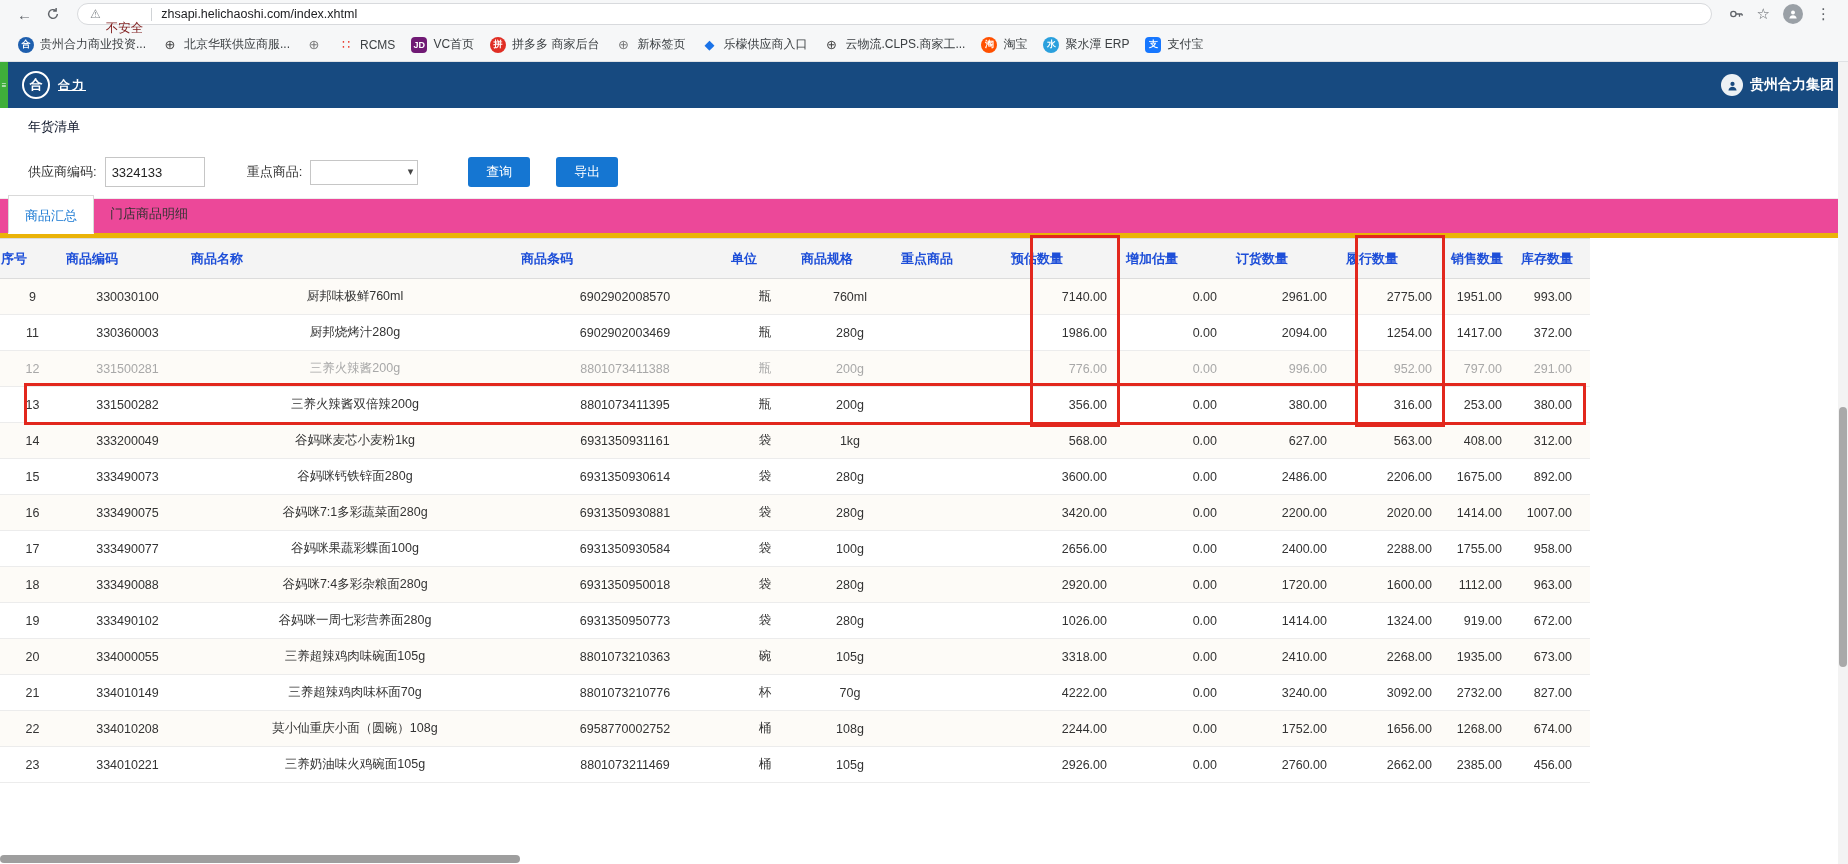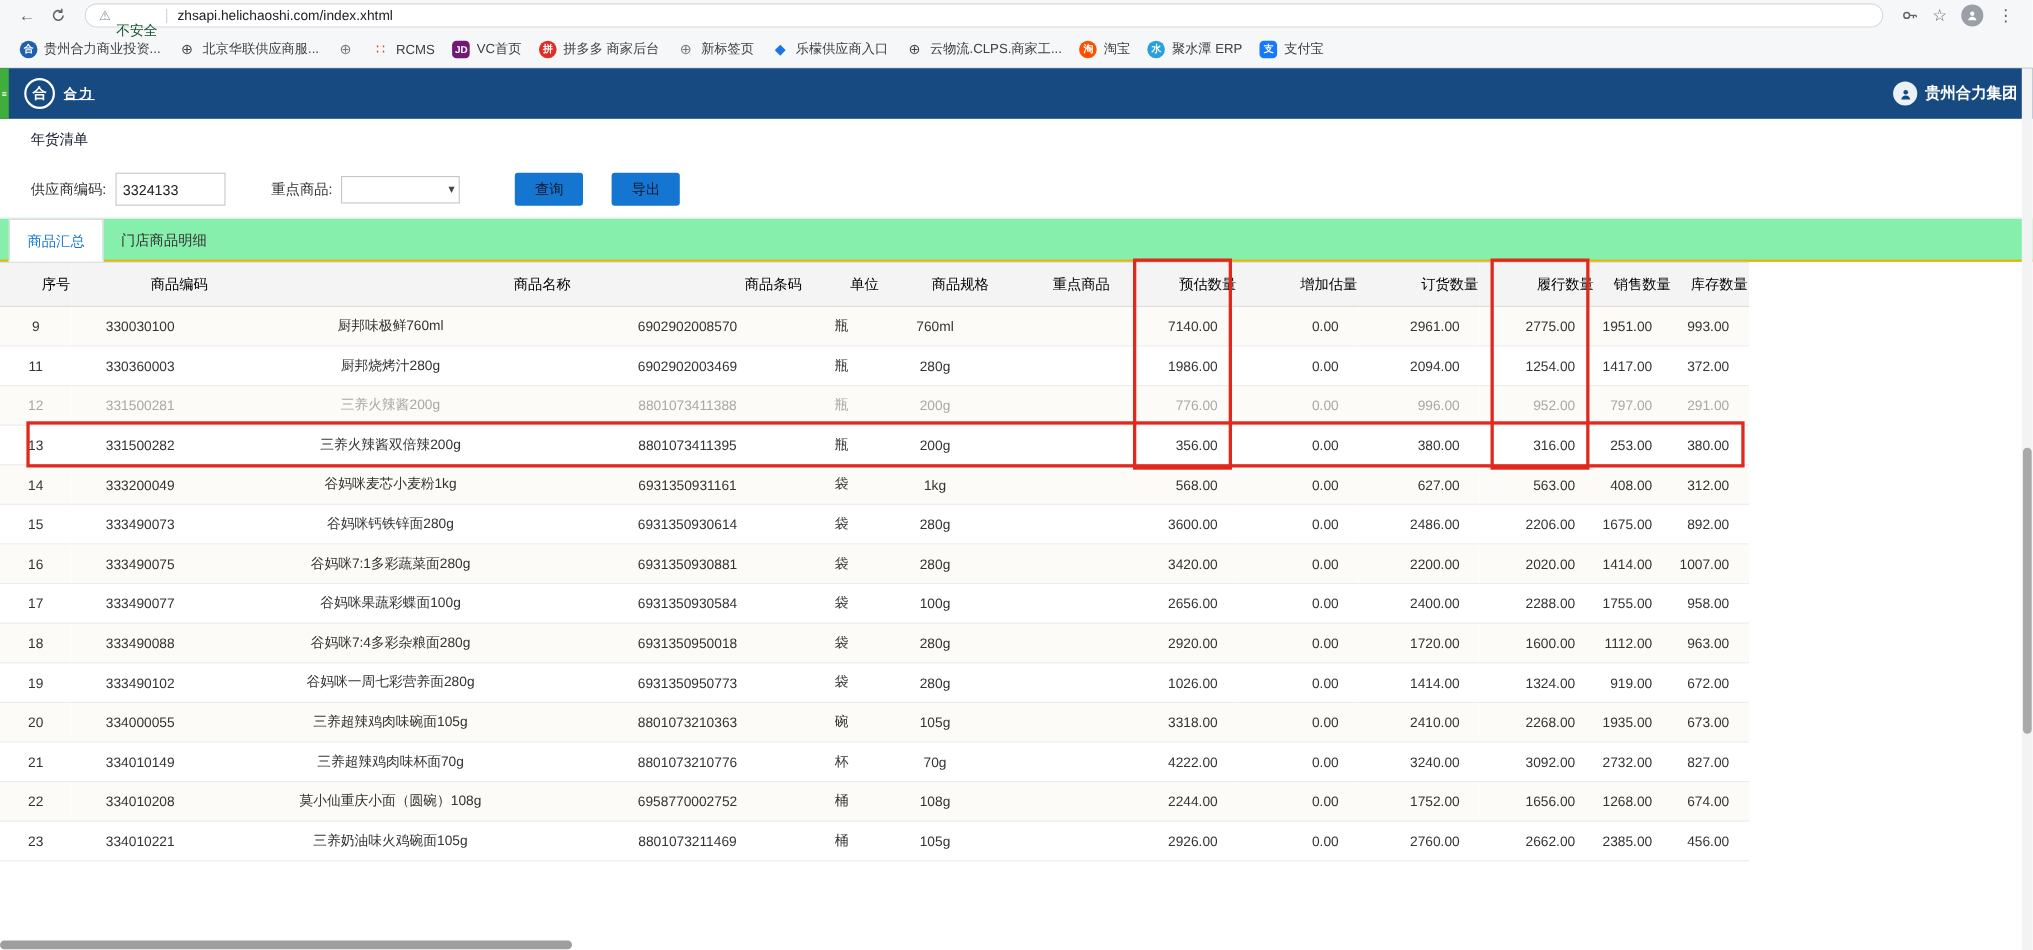--- a/index.html
+++ b/index.html
@@ -7,21 +7,21 @@
   body {
     width:1848px; height:864px; overflow:hidden; position:relative;
     background:#fff; font-family:"Liberation Sans","DejaVu Sans",sans-serif;
   }
   
   .url-row { height:28px; background:#f6f7f8; display:flex; align-items:center; padding:0 10px; }
   .chrome-ico { color:#5f6368; font-size:15px; margin:0 7px; display:flex; align-items:center; cursor:pointer; }
   .omnibox { flex:1; height:22px; background:#ffffff; border:1px solid #d8dadd; border-radius:12px;
              display:flex; align-items:center; padding:0 12px; margin:0 10px; font-size:12.5px; color:#202124; }
   .warn-ico { color:#80868b; margin-right:5px; font-size:12px; }
-  .sec-label { color:#14532d; margin-right:8px;margin-top:29px; }
+  .sec-label { color:#7f1d1d; margin-right:8px;margin-top:29px; }
   .omni-div { width:1px; height:13px; background:#d0d3d6; margin-right:9px; }
   .url-text { color:#202124; }
   .chrome-avatar { width:20px; height:20px; border-radius:50%; background:#9aa0a6; display:flex; align-items:center; justify-content:center; margin:0 6px; }
   .bm-row { height:34px; background:#f6f7f8; border-bottom:1px solid #dfe1e4; display:flex; align-items:center; padding:0 10px; }
   .bm-item { display:flex; align-items:center; gap:6px; padding:3px 8px; border-radius:4px; cursor:pointer; }
   .bm-ico { width:16px; height:16px; display:flex; align-items:center; justify-content:center;
             font-size:9px; font-weight:bold; border-radius:4px; flex:none; }
   .bm-ico.round { border-radius:50%; }
   .bm-ico.plain { font-size:13px; font-weight:normal; background:transparent; }
   .bm-label { font-size:12px; color:#3c4043; white-space:nowrap; }
@@ -38,33 +38,33 @@
   .nav-user { margin-left:auto; display:flex; align-items:center; gap:7px; font-size:14px; font-weight:bold; white-space:nowrap; }
   .nav-avatar { width:22px; height:22px; border-radius:50%; background:rgba(255,255,255,0.92); display:flex; align-items:center; justify-content:center; }
   
   .page-title-row { height:38px; display:flex; align-items:center; padding-left:28px; font-size:13px; color:#0f172a; }
   .form-row { height:52px; display:flex; align-items:center; padding-left:28px; }
   .field-label { font-size:13px; color:#333; }
   .lbl-key { margin-left:42px; }
   .text-input { width:100px; height:25px; border:1px solid #c6c6c6; font-size:13px; padding:14px 6px; margin-left:8px; color:#222; font-family:inherit; }
   .select-box { width:108px; height:25px; border:1px solid #c6c6c6; margin-left:8px; position:relative; background:#fff; cursor:pointer; }
   .select-arrow { position:absolute; right:4px; top:4px; font-size:11px; color:#444; }
-  .btn { height:30px; min-width:62px; background:#1576d2; color:#0f172a; border:none; border-radius:3px;
+  .btn { height:30px; min-width:62px; background:#1576d2; color:#ffffff; border:none; border-radius:3px;
          font-size:13px; cursor:pointer; font-family:inherit; }
   .btn-search { margin-left:50px; }
   .btn-export { margin-left:26px; }
-  .tabs-row { height:40px; border-bottom:2px solid #eab308; border-top:1px solid #ededed;
-              display:flex; padding-left:8px; background:#86efac; }
+  .tabs-row { height:40px; border-bottom:5px solid #eab308; border-top:1px solid #ededed;
+              display:flex; align-items:flex-end; padding-left:8px; background:#ec4899; }
   .tab { height:39px; line-height:39px; padding:0 16px; font-size:13px; color:#333; cursor:pointer; white-space:nowrap; }
   .tab.active { color:#1576d2; border:1px solid #d9d9d9; border-bottom:2px solid #fff; margin-bottom:-1px; background:#fff; }
   
   .table-region { position:relative; width:1590px; }
   table { border-collapse:collapse; table-layout:fixed; width:1590px; font-size:12.5px; color:#333; }
   th { height:40px; background:#f4f4f4; border-top:1px solid #dcdcdc; border-bottom:1px solid #dcdcdc;
-       font-size:13px; font-weight:normal; color:#000000; text-align:right; white-space:nowrap; }
+       font-size:13px; font-weight:bold; color:#1d4ed8; text-align:left; white-space:nowrap; }
   td { height:36px; border-bottom:1px solid #ececec; text-align:center; padding:0; white-space:nowrap; overflow:hidden; }
   td.num { text-align:right; padding-right:18px; }
   tbody tr:nth-child(odd) { background:#fdfbf7; }
   tbody tr.dim td { color:#a8a8a8; }
   .anno-box { position:absolute; border:3px solid #e2271d; pointer-events:none; z-index:4; }
   
   .v-scroll { position:absolute; right:0; top:62px; width:10px; height:802px; background:#f3f3f3; z-index:10; }
   .v-thumb { position:absolute; left:1px; width:8px; border-radius:4px; background:#a9a9a9; top:345px; height:260px; }
   .h-scroll { position:absolute; left:0; bottom:1px; height:8px; width:1848px; z-index:10; }
   .h-thumb { position:absolute; left:0; top:0; height:8px; width:520px; background:#9e9e9e; border-radius:4px; }

